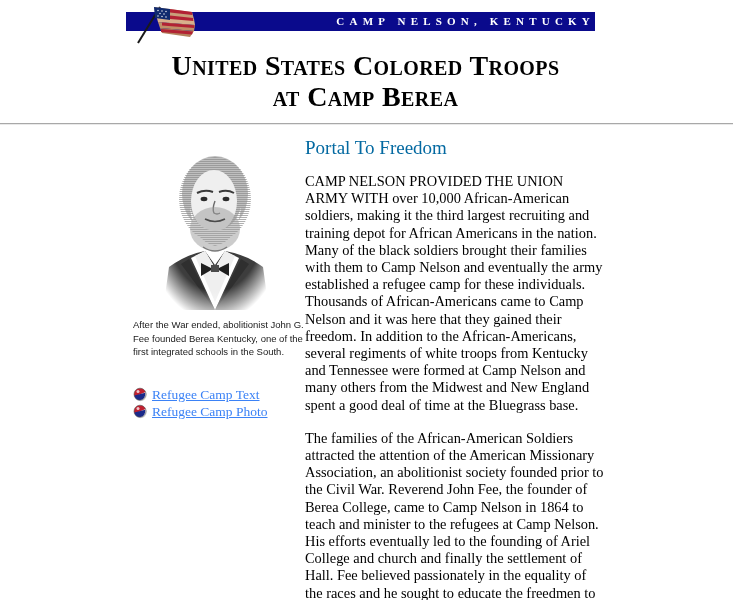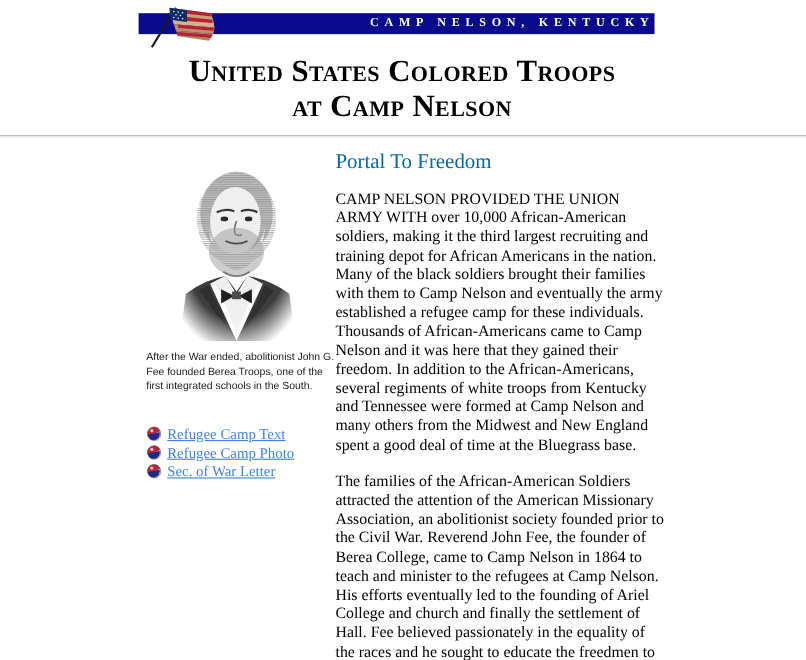--- a/index.html
+++ b/index.html
@@ -185,21 +185,21 @@
       <path d="M38 5 L60 8 L60.4 11 L38 8.6 Z" fill="#b22234"></path>
       <path d="M38 11.5 L61 14 L61.4 17 L38 15 Z" fill="#b22234"></path>
       <path d="M30 18.5 L62.5 21.2 L62 24 L30 21.5 Z" fill="#b22234"></path>
       <path d="M29 25 L61 27.6 L60 30.4 L29 28 Z" fill="#b22234"></path>
     </g>
   </svg>
 </div>
 
 <h1 class="page-title">
   <span>United States Colored Troops</span>
-  <span class="title-line-2">at Camp Nelson</span>
+  <span class="title-line-2">at Camp Berea</span>
 </h1>
 <hr class="title-rule">
 
 <div class="content">
 
   <div class="col-left">
 
     <svg class="portrait" viewBox="0 0 113 163">
       <defs>
         <radialGradient id="vig" cx="50%" cy="45%" r="62%">
@@ -235,21 +235,21 @@
       <path d="M30 112 L56 163 L82 112 l8 5 L56 163 L22 117 Z" fill="#2f2f2f"></path>
 
       <path d="M42 116 l12 6 l-12 7 Z" fill="#1f1f1f"></path>
       <path d="M70 116 l-12 6 l12 7 Z" fill="#1f1f1f"></path>
       <rect x="52" y="118" width="8" height="7" fill="#4a4a4a"></rect>
 
       <path d="M44 100 q12 8 24 0" stroke="#7a7a7a" stroke-width="1.5" fill="none"></path>
       <rect width="113" height="163" fill="url(#vig)"></rect>
     </svg>
 
-    <p class="caption">After the War ended, abolitionist John G. Fee founded Berea Troops, one of the first integrated schools in the South.</p>
+    <p class="caption">After the War ended, abolitionist John G. Fee founded Berea Kentucky, one of the first integrated schools in the South.</p>
 
     <ul class="link-list">
       <li class="link-item">
         <svg class="ball-icon" viewBox="0 0 15 15">
           <circle cx="7.5" cy="8" r="6.2" fill="#d9d9d9"></circle>
           <circle cx="7" cy="7.2" r="6" fill="#ffffff"></circle>
           <path d="M7 1.2 a6 6 0 0 1 5.6 3.9 l-11 4.6 A6 6 0 0 1 7 1.2 Z" fill="#c02030"></path>
           <path d="M1.3 8.4 l10.9 -2.6 A6 6 0 0 1 7 13.2 a6 6 0 0 1 -5.7 -4.8 Z" fill="#1b2a8a"></path>
           <circle cx="5" cy="4.5" r="1.5" fill="#ffffff" opacity="0.75"></circle>
           <circle cx="7" cy="7.2" r="6" fill="none" stroke="#555555" stroke-width="0.6"></circle>
@@ -260,31 +260,20 @@
         <svg class="ball-icon" viewBox="0 0 15 15">
           <circle cx="7.5" cy="8" r="6.2" fill="#d9d9d9"></circle>
           <circle cx="7" cy="7.2" r="6" fill="#ffffff"></circle>
           <path d="M7 1.2 a6 6 0 0 1 5.6 3.9 l-11 4.6 A6 6 0 0 1 7 1.2 Z" fill="#c02030"></path>
           <path d="M1.3 8.4 l10.9 -2.6 A6 6 0 0 1 7 13.2 a6 6 0 0 1 -5.7 -4.8 Z" fill="#1b2a8a"></path>
           <circle cx="5" cy="4.5" r="1.5" fill="#ffffff" opacity="0.75"></circle>
           <circle cx="7" cy="7.2" r="6" fill="none" stroke="#555555" stroke-width="0.6"></circle>
         </svg>
         <a href="#">Refugee Camp Photo</a>
       </li>
-      <li class="link-item">
-        <svg class="ball-icon" viewBox="0 0 15 15">
-          <circle cx="7.5" cy="8" r="6.2" fill="#d9d9d9"></circle>
-          <circle cx="7" cy="7.2" r="6" fill="#ffffff"></circle>
-          <path d="M7 1.2 a6 6 0 0 1 5.6 3.9 l-11 4.6 A6 6 0 0 1 7 1.2 Z" fill="#c02030"></path>
-          <path d="M1.3 8.4 l10.9 -2.6 A6 6 0 0 1 7 13.2 a6 6 0 0 1 -5.7 -4.8 Z" fill="#1b2a8a"></path>
-          <circle cx="5" cy="4.5" r="1.5" fill="#ffffff" opacity="0.75"></circle>
-          <circle cx="7" cy="7.2" r="6" fill="none" stroke="#555555" stroke-width="0.6"></circle>
-        </svg>
-        <a href="#">Sec. of War Letter</a>
-      </li>
     </ul>
   </div>
 
   <div class="col-right">
     <h2 class="section-heading">Portal To Freedom</h2>
     <p class="body-par">
       <span class="lead-in">CAMP NELSON PROVIDED THE UNION ARMY WITH</span><span> over 10,000 African-American soldiers, making it the third largest recruiting and training depot for African Americans in the nation. Many of the black soldiers brought their families with them to Camp Nelson and eventually the army established a refugee camp for these individuals. Thousands of African-Americans came to Camp Nelson and it was here that they gained their freedom. In addition to the African-Americans, several regiments of white troops from Kentucky and Tennessee were formed at Camp Nelson and many others from the Midwest and New England spent a good deal of time at the Bluegrass base.</span>
     </p>
     <p class="body-par">The families of the African-American Soldiers attracted the attention of the American Missionary Association, an abolitionist society founded prior to the Civil War. Reverend John Fee, the founder of Berea College, came to Camp Nelson in 1864 to teach and minister to the refugees at Camp Nelson. His efforts eventually led to the founding of Ariel College and church and finally the settlement of Hall. Fee believed passionately in the equality of the races and he sought to educate the freedmen to become independent, self-reliant members of an integrated American society The refugee camp for the families of the African-American soldiers was located near the present day community of Hall west of US 27. This area had a city of eight Colleges</p>
   </div>

